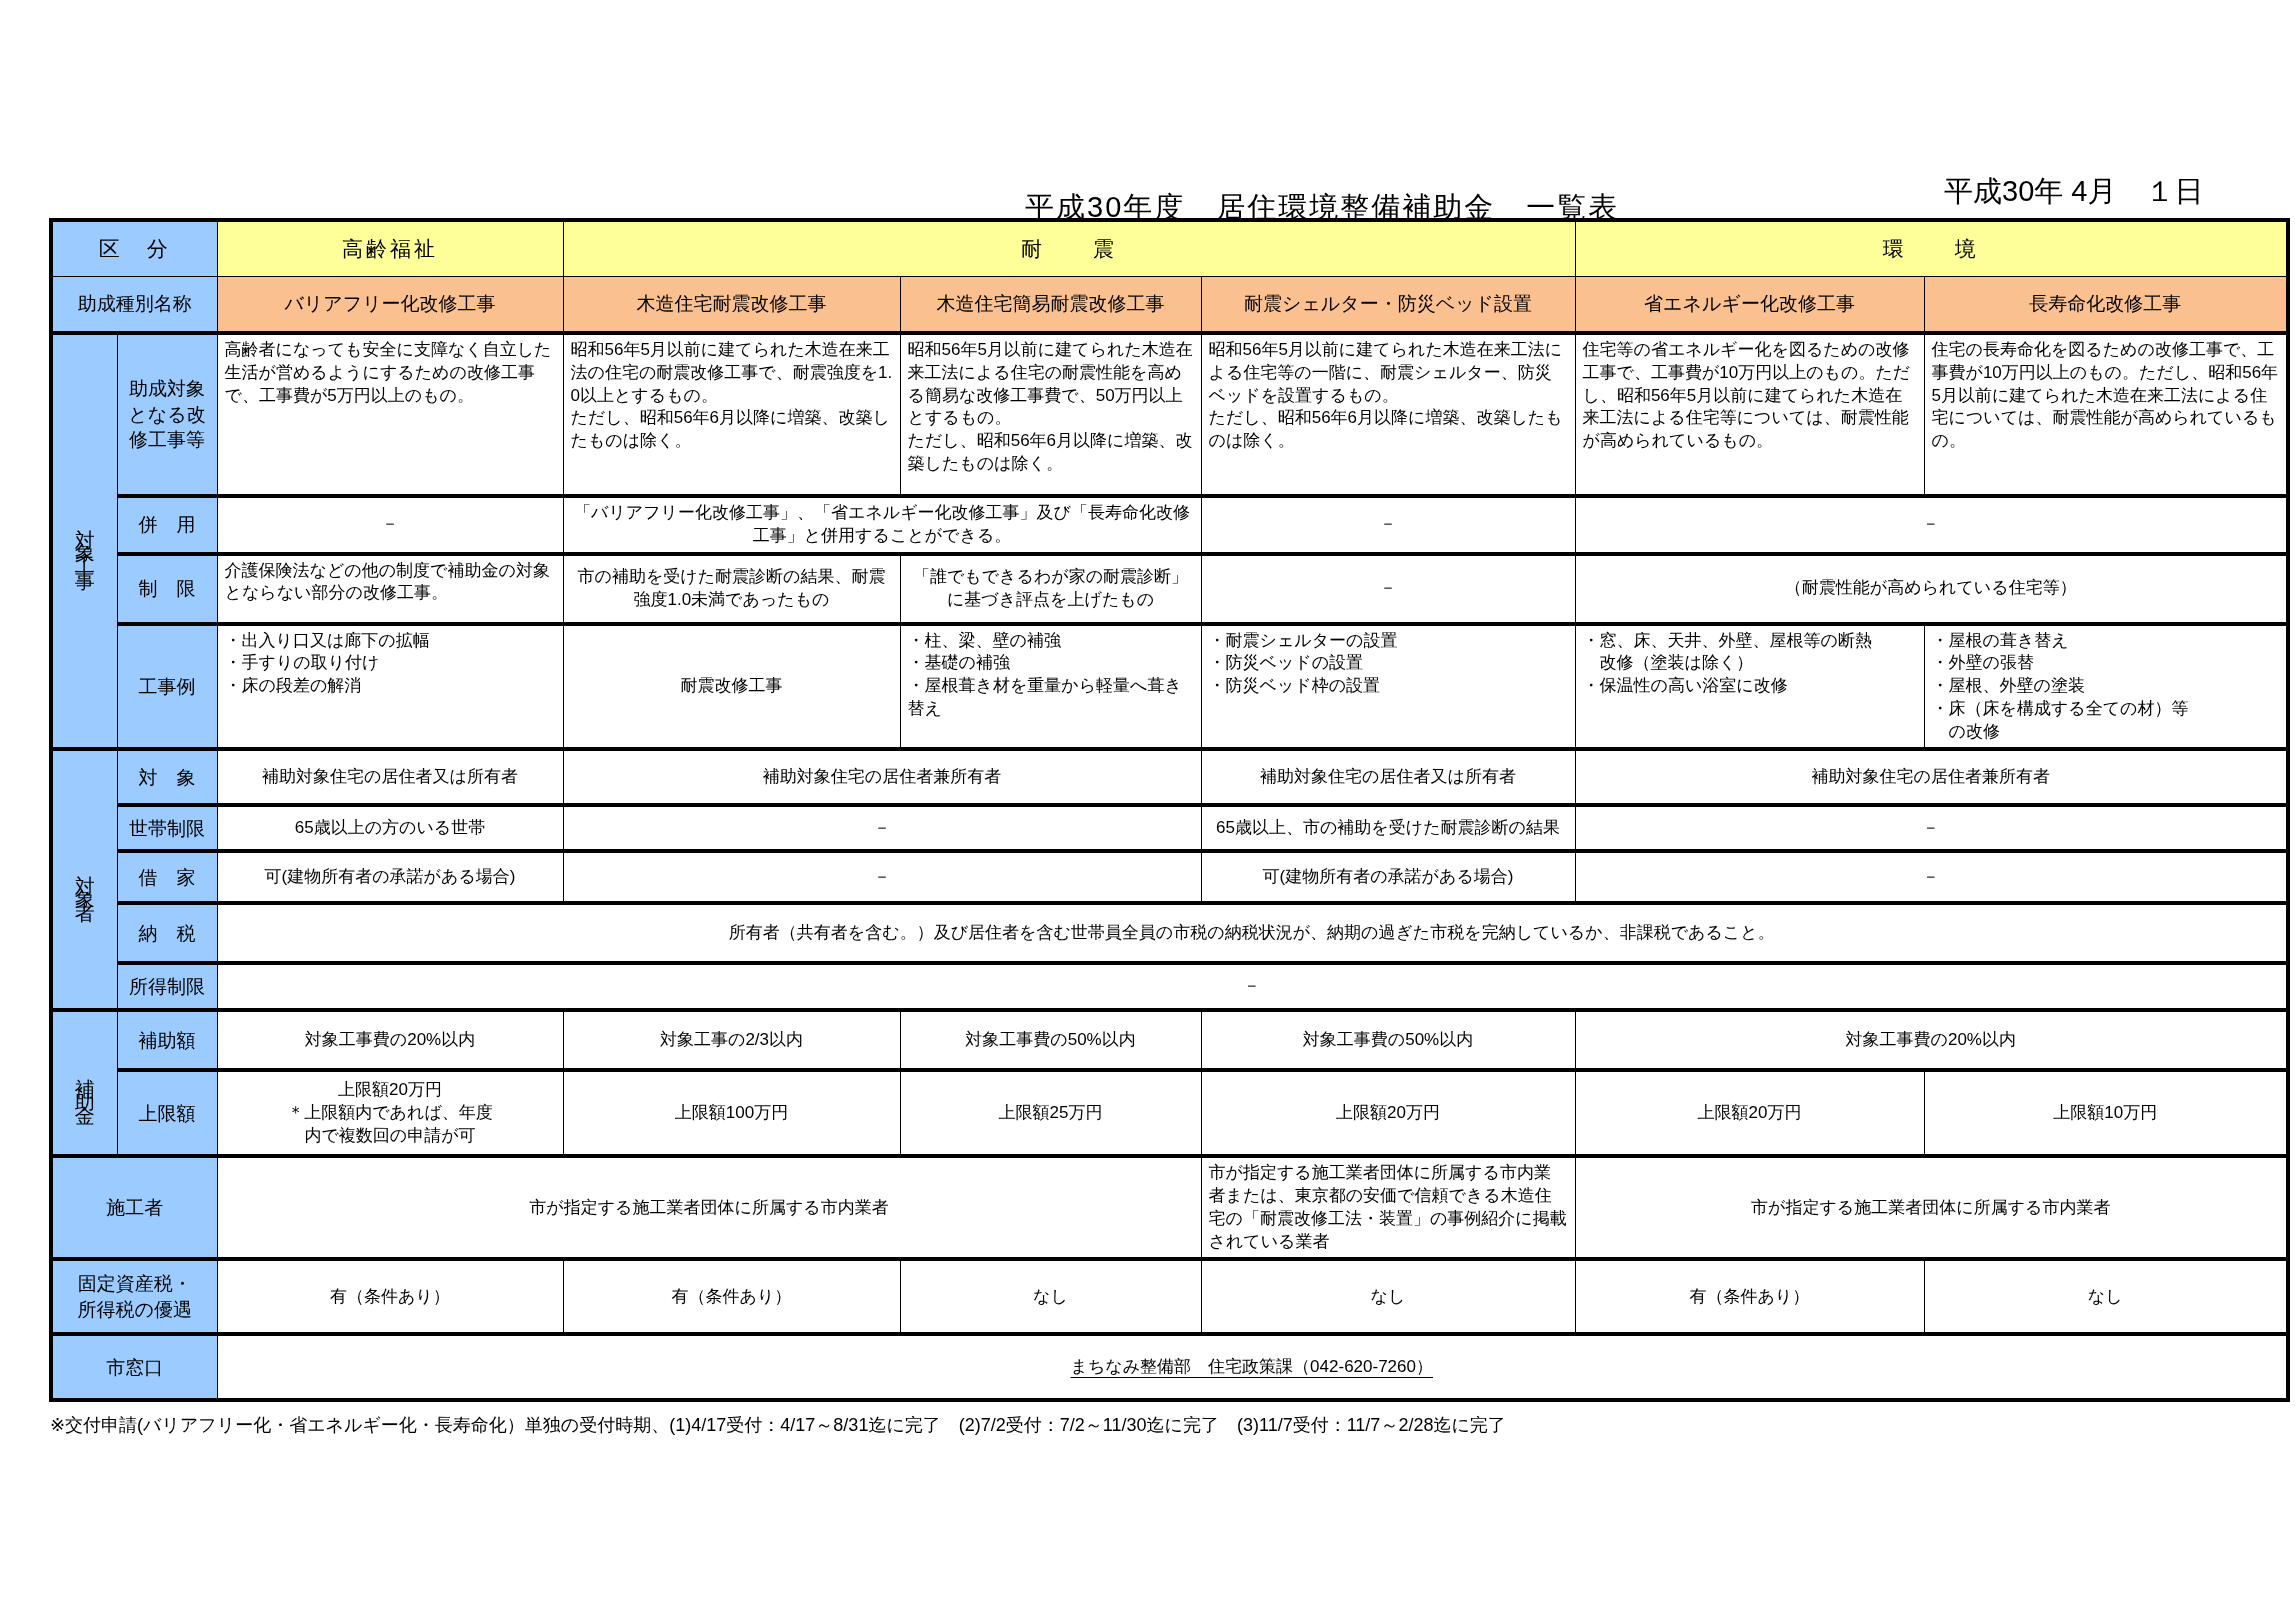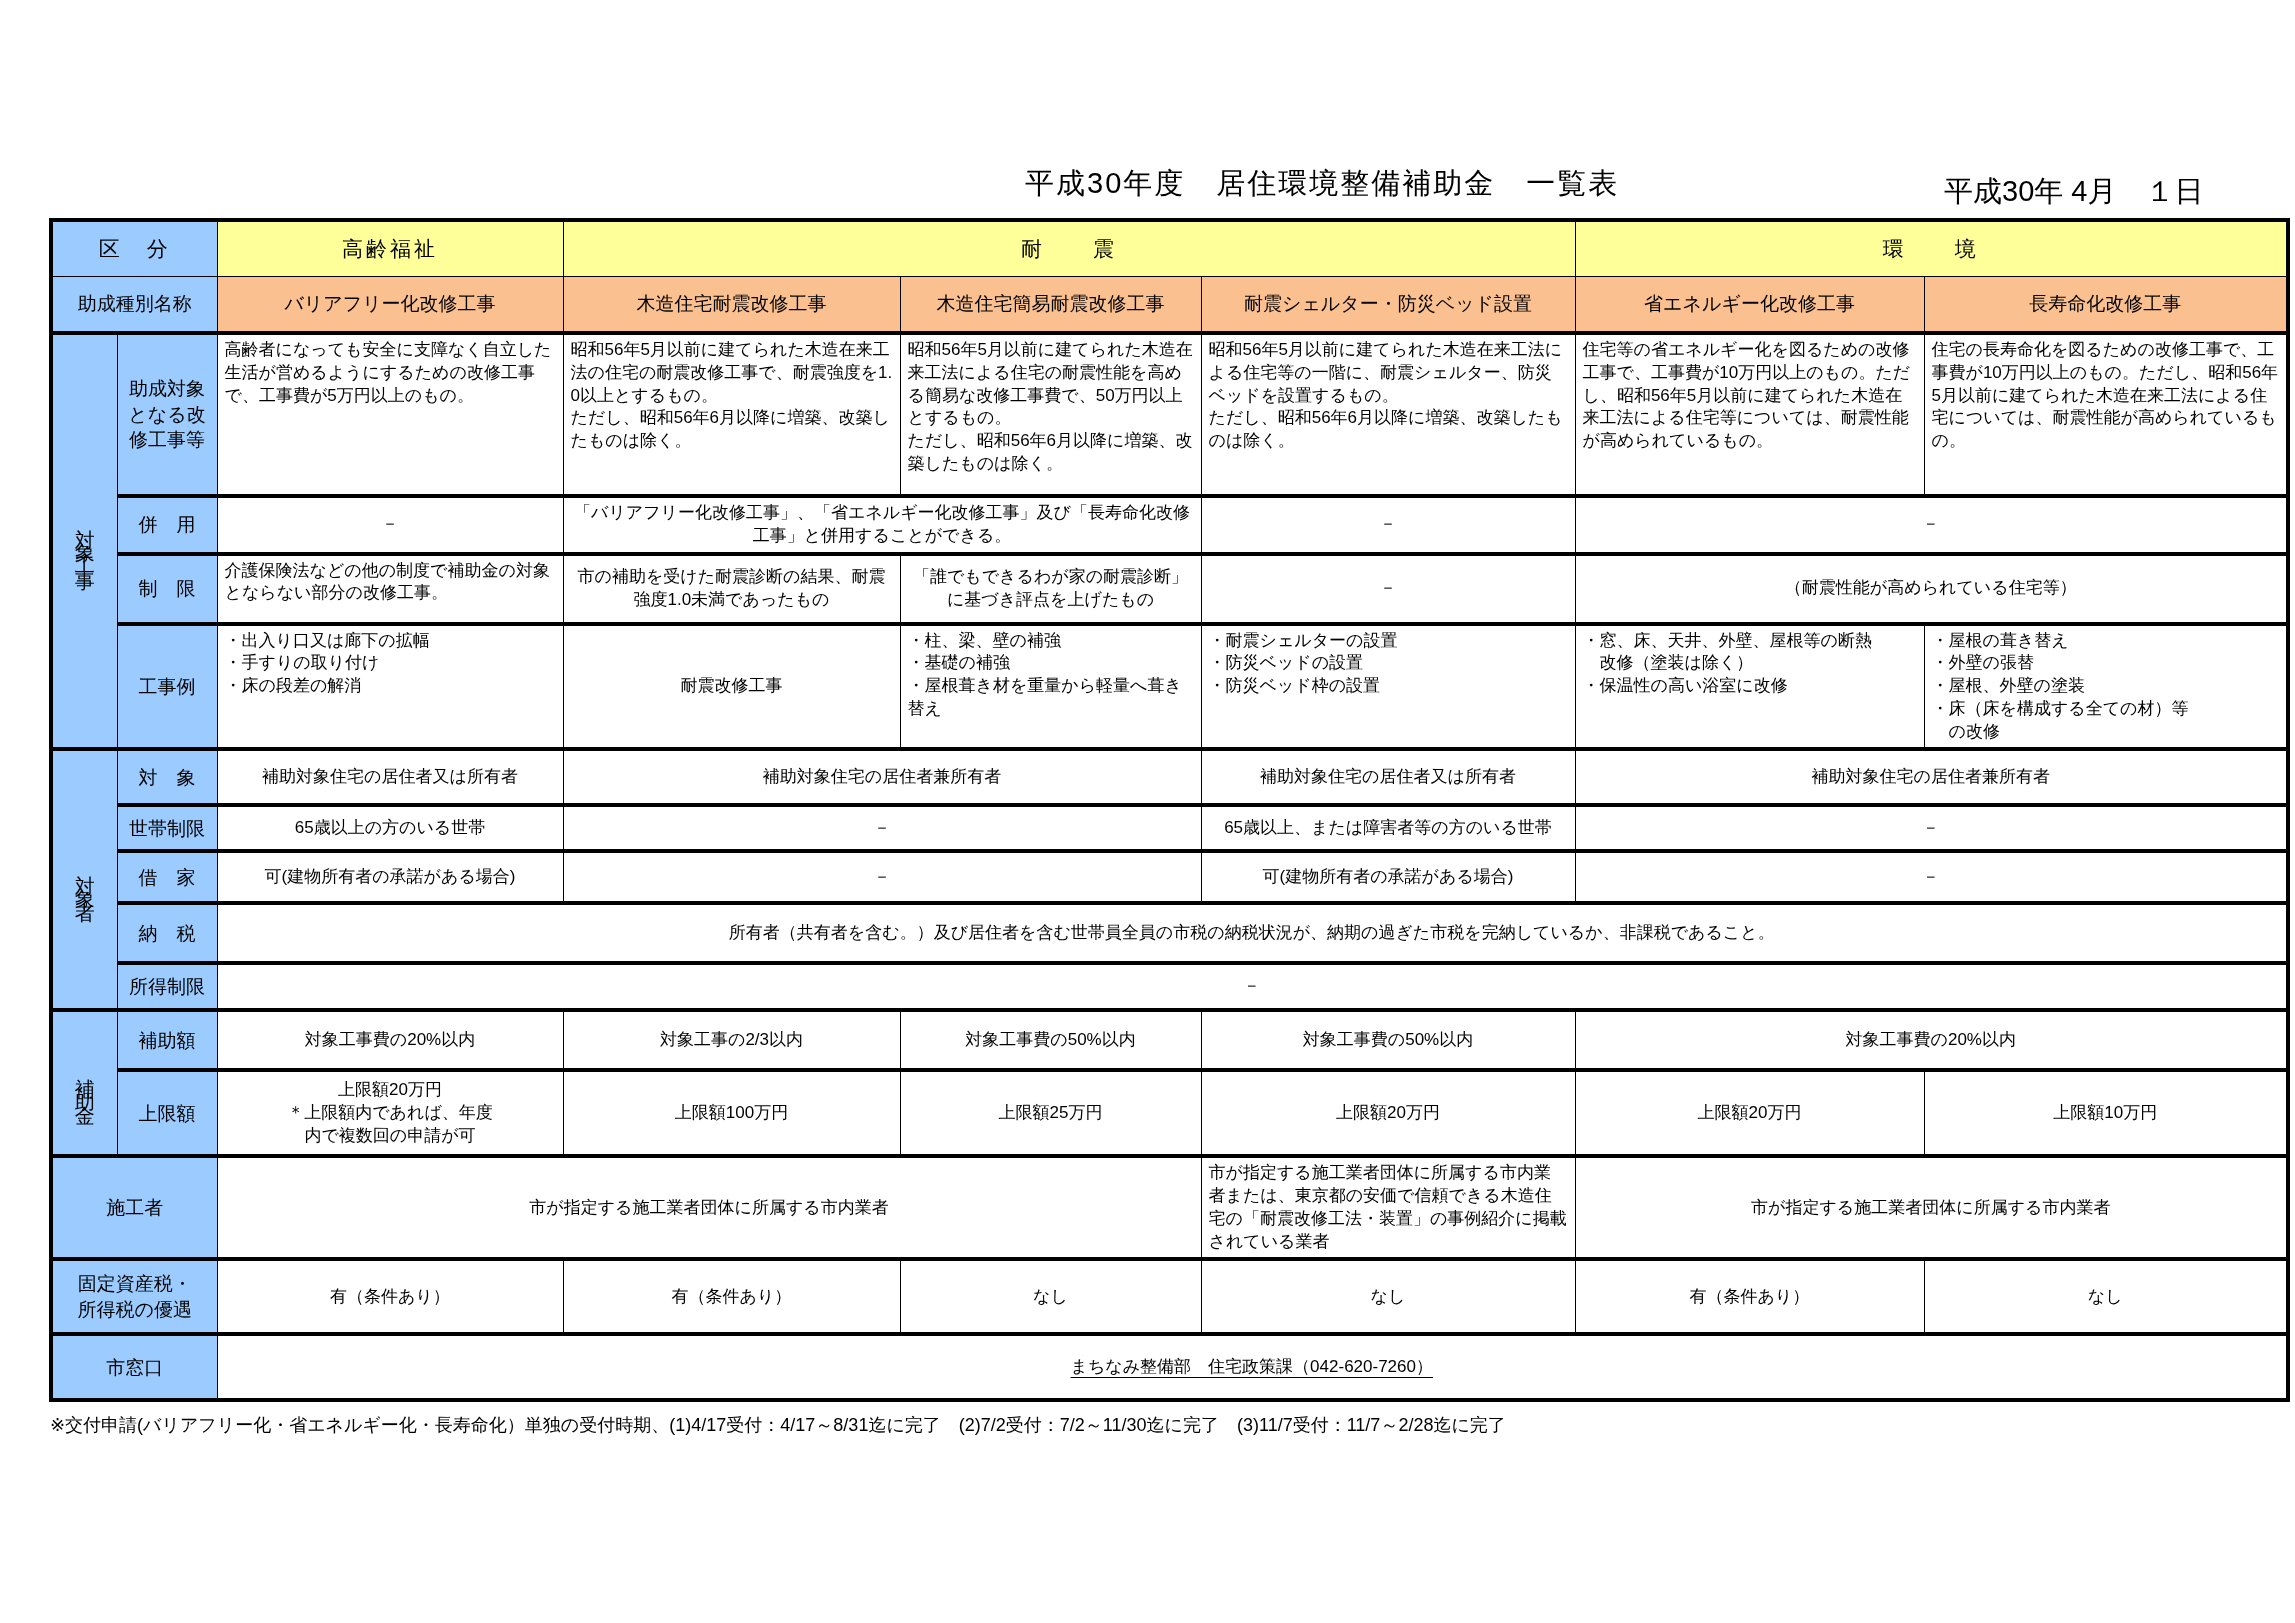--- a/index.html
+++ b/index.html
@@ -2,21 +2,21 @@
 <html lang="ja" style="font-size:8px"><head>
 <meta charset="utf-8">
 <style>
   html,body{margin:0;padding:0;background:#fff;}
   body{
     width:2295px;height:1623px;position:relative;
     font-family:"Liberation Sans","DejaVu Sans",sans-serif;
     color:#000;
   }
   .page-title{
-    position:absolute;left:1025px;top:164px;
+    position:absolute;left:1025px;top:188px;
     font-size:29px;letter-spacing:2px;white-space:nowrap;
   }
   .page-date{
     position:absolute;left:1944px;top:172px;
     font-size:29px;white-space:nowrap;text-align:right;
   }
   table.main{
     position:absolute;left:49px;top:218px;
     border-collapse:collapse;table-layout:fixed;width:2239px;
     border:4.5px solid #000;
@@ -149,21 +149,21 @@
     <td>補助対象住宅の居住者又は所有者</td>
     <td colspan="2">補助対象住宅の居住者兼所有者</td>
     <td>補助対象住宅の居住者又は所有者</td>
     <td colspan="2">補助対象住宅の居住者兼所有者</td>
   </tr>
 
   <tr class="hsep" style="height:46px">
     <td class="blue lab">世帯制限</td>
     <td>65歳以上の方のいる世帯</td>
     <td colspan="2">－</td>
-    <td>65歳以上、または障害者等の方のいる世帯</td>
+    <td>65歳以上、市の補助を受けた耐震診断の結果</td>
     <td colspan="2">－</td>
   </tr>
 
   <tr class="hsep" style="height:52px">
     <td class="blue lab">借　家</td>
     <td>可(建物所有者の承諾がある場合)</td>
     <td colspan="2">－</td>
     <td>可(建物所有者の承諾がある場合)</td>
     <td colspan="2">－</td>
   </tr>

